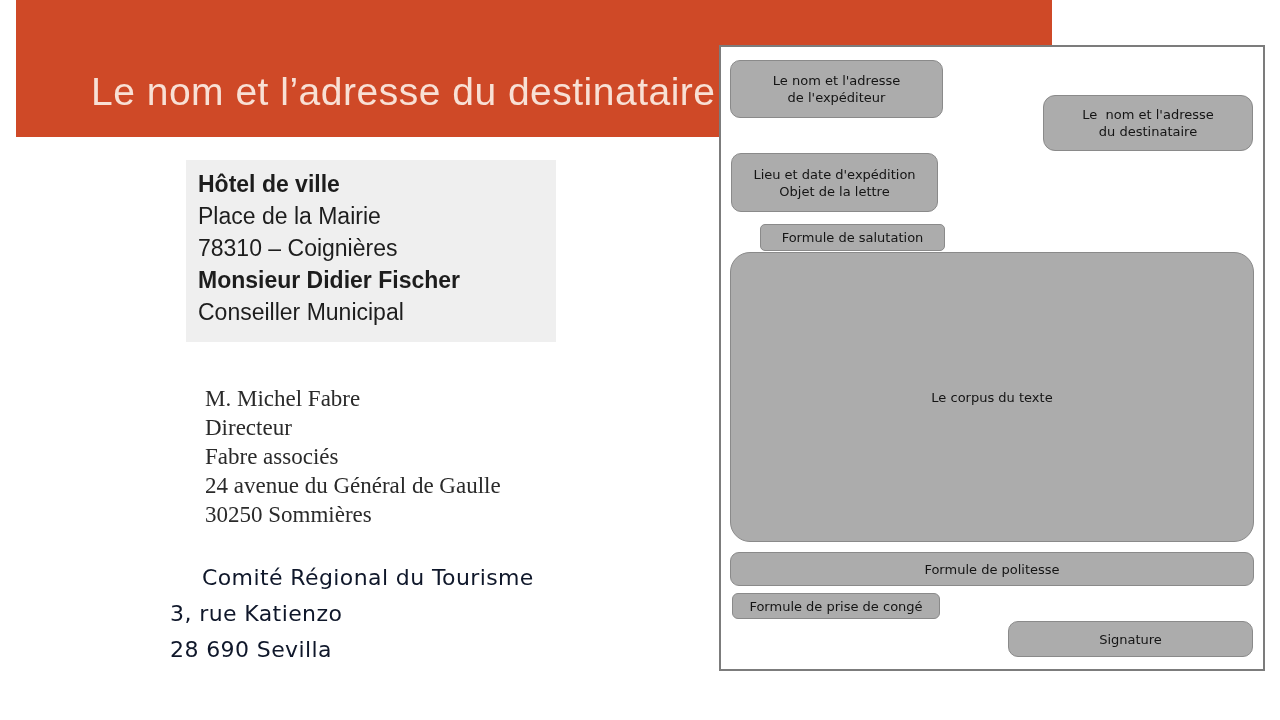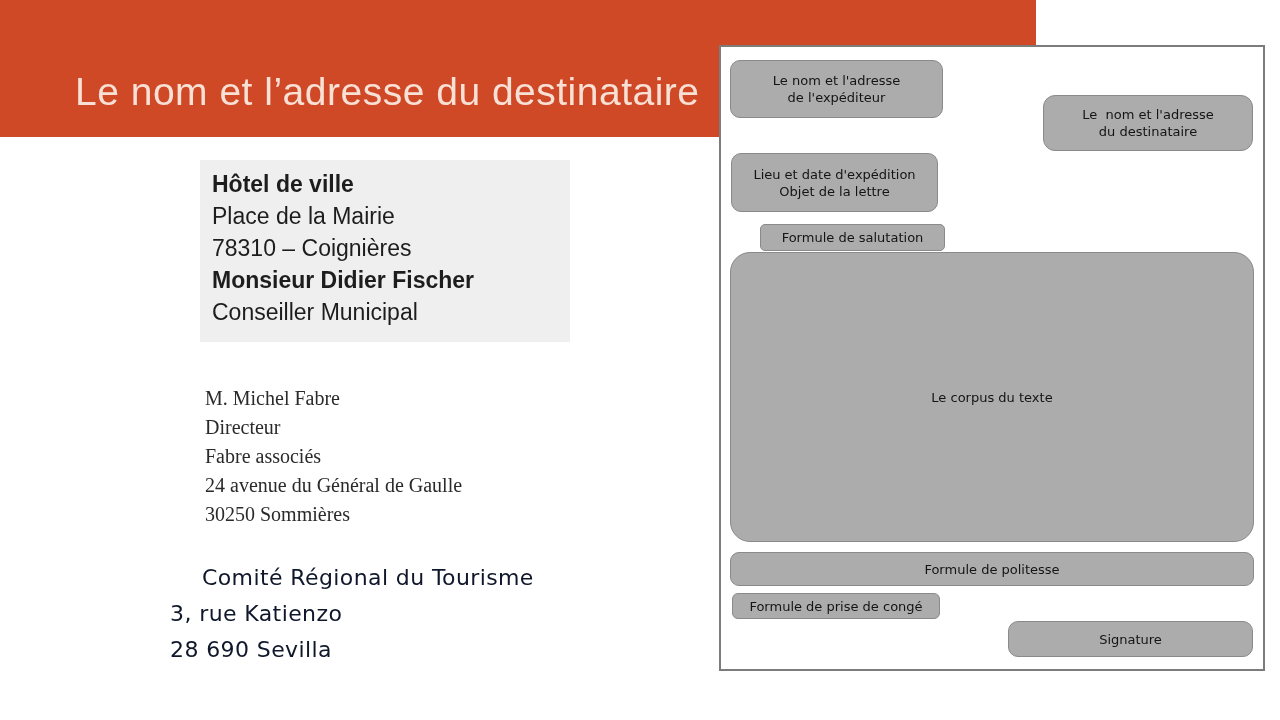--- a/index.html
+++ b/index.html
@@ -6,52 +6,52 @@
   .slide{
     position:relative;
     width:1280px;height:720px;
     background:#ffffff;
     overflow:hidden;
     font-family:"Liberation Sans", sans-serif;
   }
 
   
   .band{
-    position:absolute;left:0;top:0;width:1036px;height:137px;
+    position:absolute;left:16px;top:0;width:1036px;height:137px;
     background:#CF4927;
     z-index:1;
   }
   .slide-title{
     position:absolute;left:75px;top:70px;
     margin:0;
     font-family:"Liberation Sans", sans-serif;
     font-weight:300;
     font-size:39px;
     letter-spacing:0.5px;
     color:#F8E0D5;
     white-space:nowrap;
   }
 
   
   .example{position:absolute;z-index:2;color:#1d1d1d;}
   .ex-mairie{
-    left:200px;top:160px;width:370px;height:182px;
+    left:186px;top:160px;width:370px;height:182px;
     background:#EFEFEF;
     padding:8px 0 0 12px;
     box-sizing:border-box;
     font-family:"Liberation Sans", sans-serif;
     font-size:23px;line-height:32px;
   }
   .ex-mairie .line{font-weight:400;}
   .ex-mairie .line.bold{font-weight:700;}
 
   .ex-fabre{
     left:205px;top:384px;
     font-family:"Liberation Serif", serif;
-    font-size:20px;line-height:29px;
+    font-size:23px;line-height:29px;
     color:#2a2a2a;
   }
 
   .ex-tourisme{
     left:170px;top:560px;
     font-family:"DejaVu Sans", sans-serif;
     font-size:22px;line-height:36px;
     letter-spacing:0.4px;
     color:#0f172a;
   }

